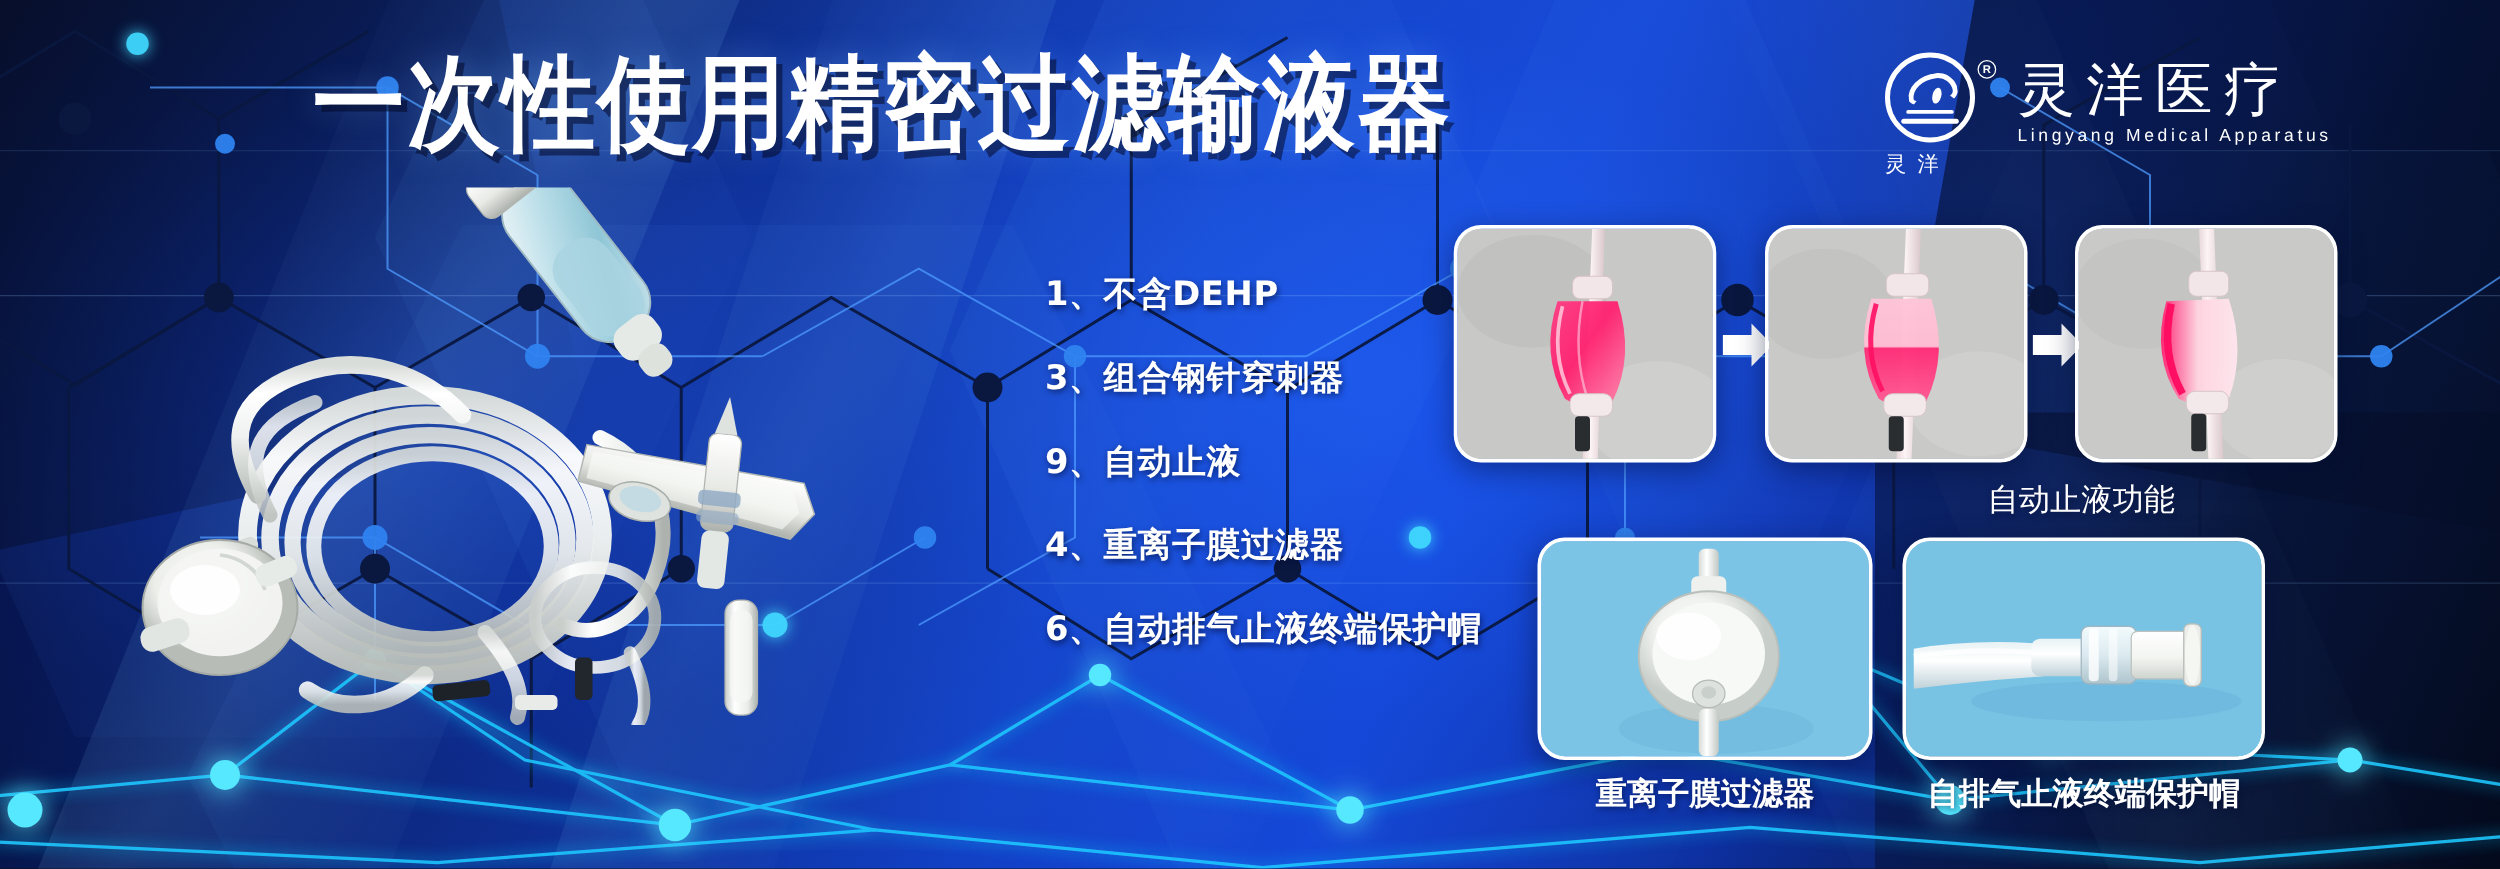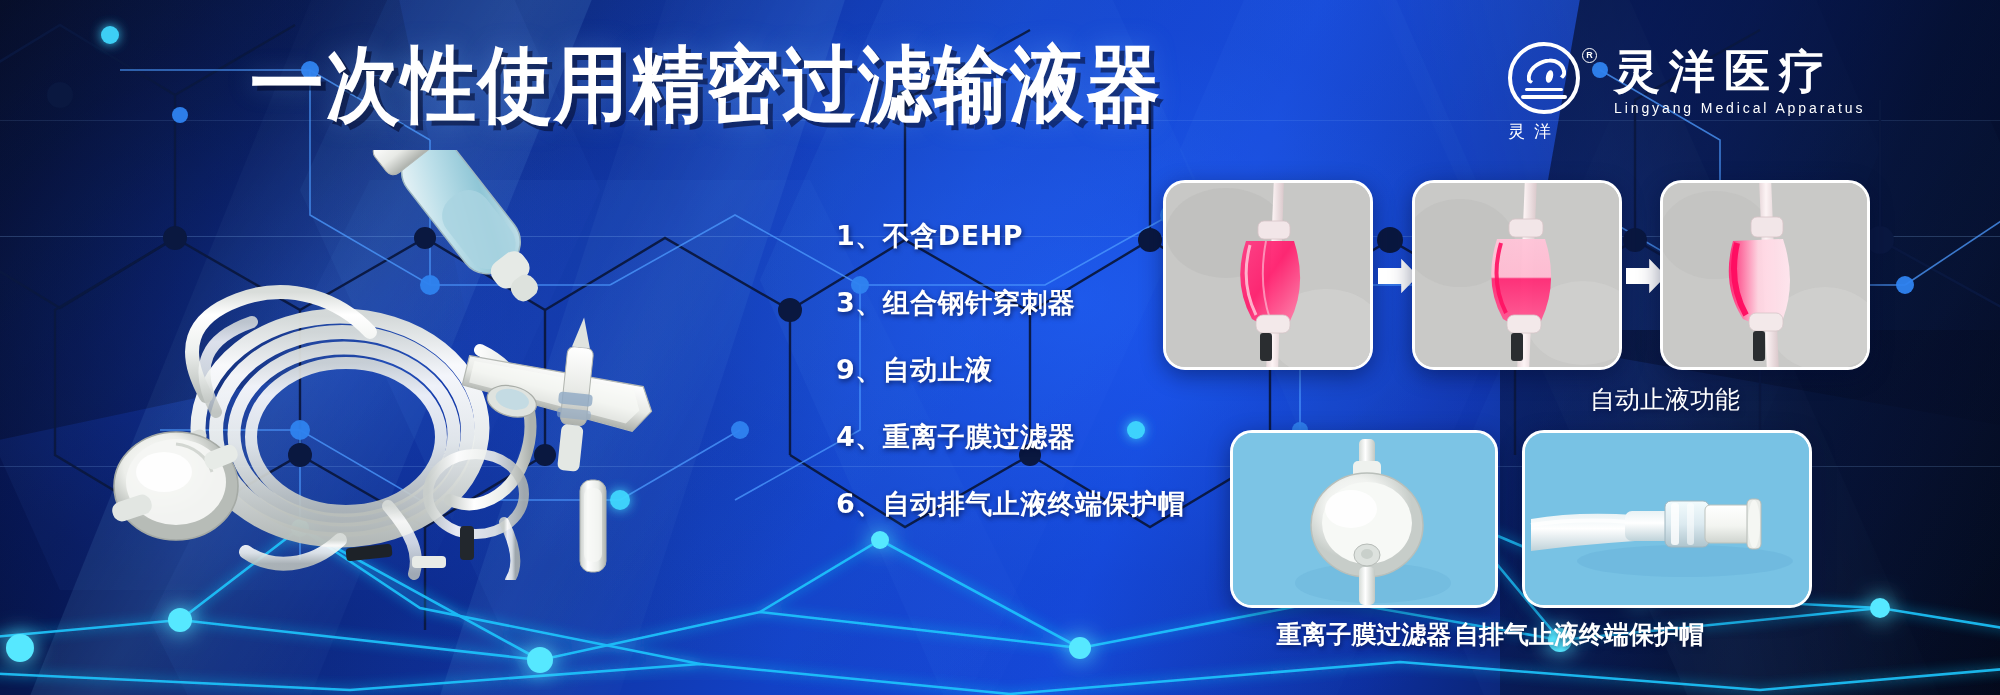--- a/index.html
+++ b/index.html
@@ -73,21 +73,21 @@
     border-bottom-color:transparent; transform:rotate(-8deg);
   }
   .em-dot{ position:absolute; left:34px; top:24px; width:7px; height:13px;
            background:#fff; border-radius:50%; transform:rotate(14deg); }
   .em-reg{ position:absolute; left:74px; top:6px; width:15px; height:15px;
            border:1.6px solid #fff; border-radius:50%; color:#fff;
            font-size:9px; line-height:12px; text-align:center; font-weight:bold; }
   #logo-emblem-sub{ margin-top:6px; color:#fff; font-size:17px; font-weight:normal;
                     letter-spacing:9px; width:84px; text-align:left; }
   #logo-text{ padding-top:4px; }
-  #logo-cn{ color:#ffffff; font-size:46px; font-weight:700; letter-spacing:9px;
+  #logo-cn{ color:#ffffff; font-size:46px; font-weight:400; letter-spacing:9px;
             font-family:"DejaVu Sans","Liberation Sans",sans-serif; line-height:1.12; white-space:nowrap;}
   #logo-en{ color:#ffffff; font-size:14px; letter-spacing:2.9px; margin-top:2px; white-space:nowrap;}
 
   
   #features{ position:absolute; left:836px; top:222px; width:420px; }
   .feature-item{
     color:#ffffff; font-size:27px; font-weight:bold; line-height:1;
     margin-bottom:40px; white-space:nowrap; letter-spacing:.5px;
     font-family:"DejaVu Sans","Liberation Sans",sans-serif;
     text-shadow:1px 2px 5px rgba(0,10,50,.65);
@@ -121,21 +121,21 @@
     font-family:"DejaVu Sans","Liberation Sans",sans-serif; white-space:nowrap;
     text-shadow:1px 2px 5px rgba(0,10,50,.6); }
 
   #panel-filter{ left:1230px; top:430px; width:268px; height:178px; }
   #panel-cap{ left:1522px; top:430px; width:290px; height:178px; }
 
   #caption-filter{ position:absolute; left:1230px; top:618px; width:268px;
     text-align:center; color:#fff; font-size:25px; font-weight:bold;
     font-family:"DejaVu Sans","Liberation Sans",sans-serif; white-space:nowrap;
     text-shadow:1px 2px 5px rgba(0,10,50,.6); }
-  #caption-cap{ position:absolute; left:1412px; top:618px; width:334px;
+  #caption-cap{ position:absolute; left:1500px; top:618px; width:334px;
     text-align:center; color:#fff; font-size:25px; font-weight:bold;
     font-family:"DejaVu Sans","Liberation Sans",sans-serif; white-space:nowrap;
     text-shadow:1px 2px 5px rgba(0,10,50,.6); }
 
   .sr{ position:absolute; width:1px; height:1px; overflow:hidden; clip:rect(0 0 0 0); }
 </style>
 </head>
 <body>
 
 <div id="banner">

